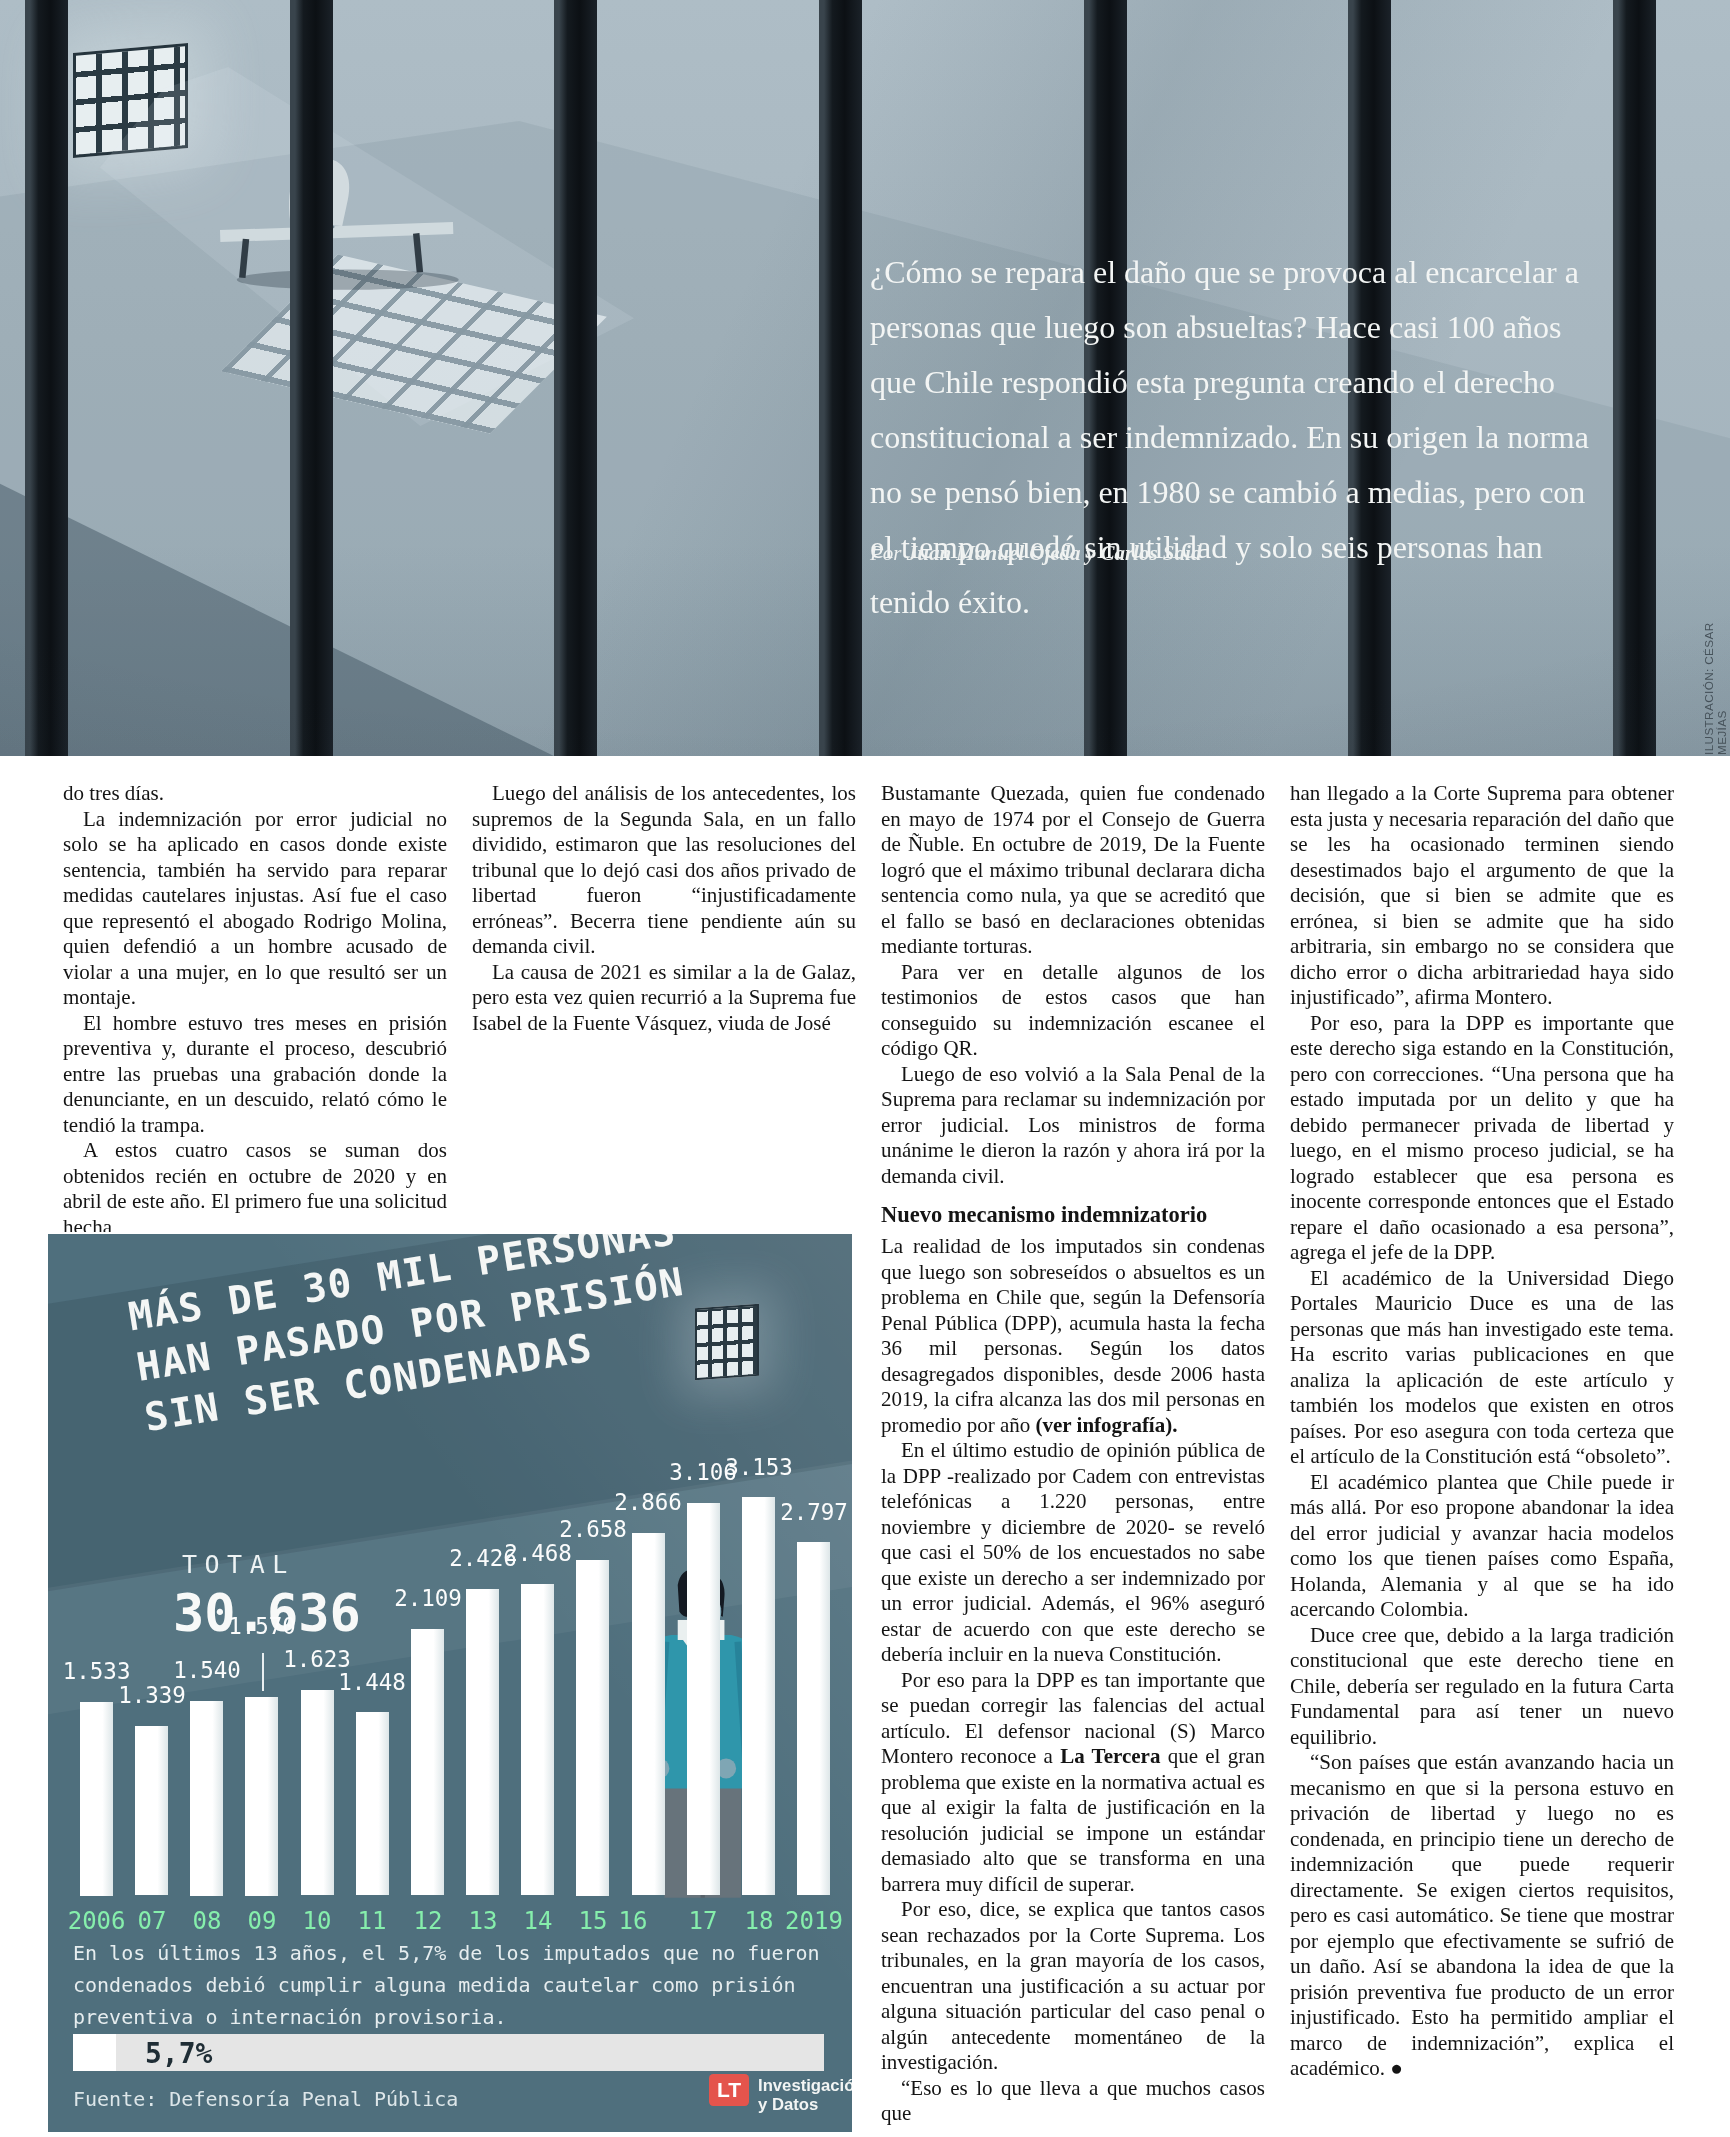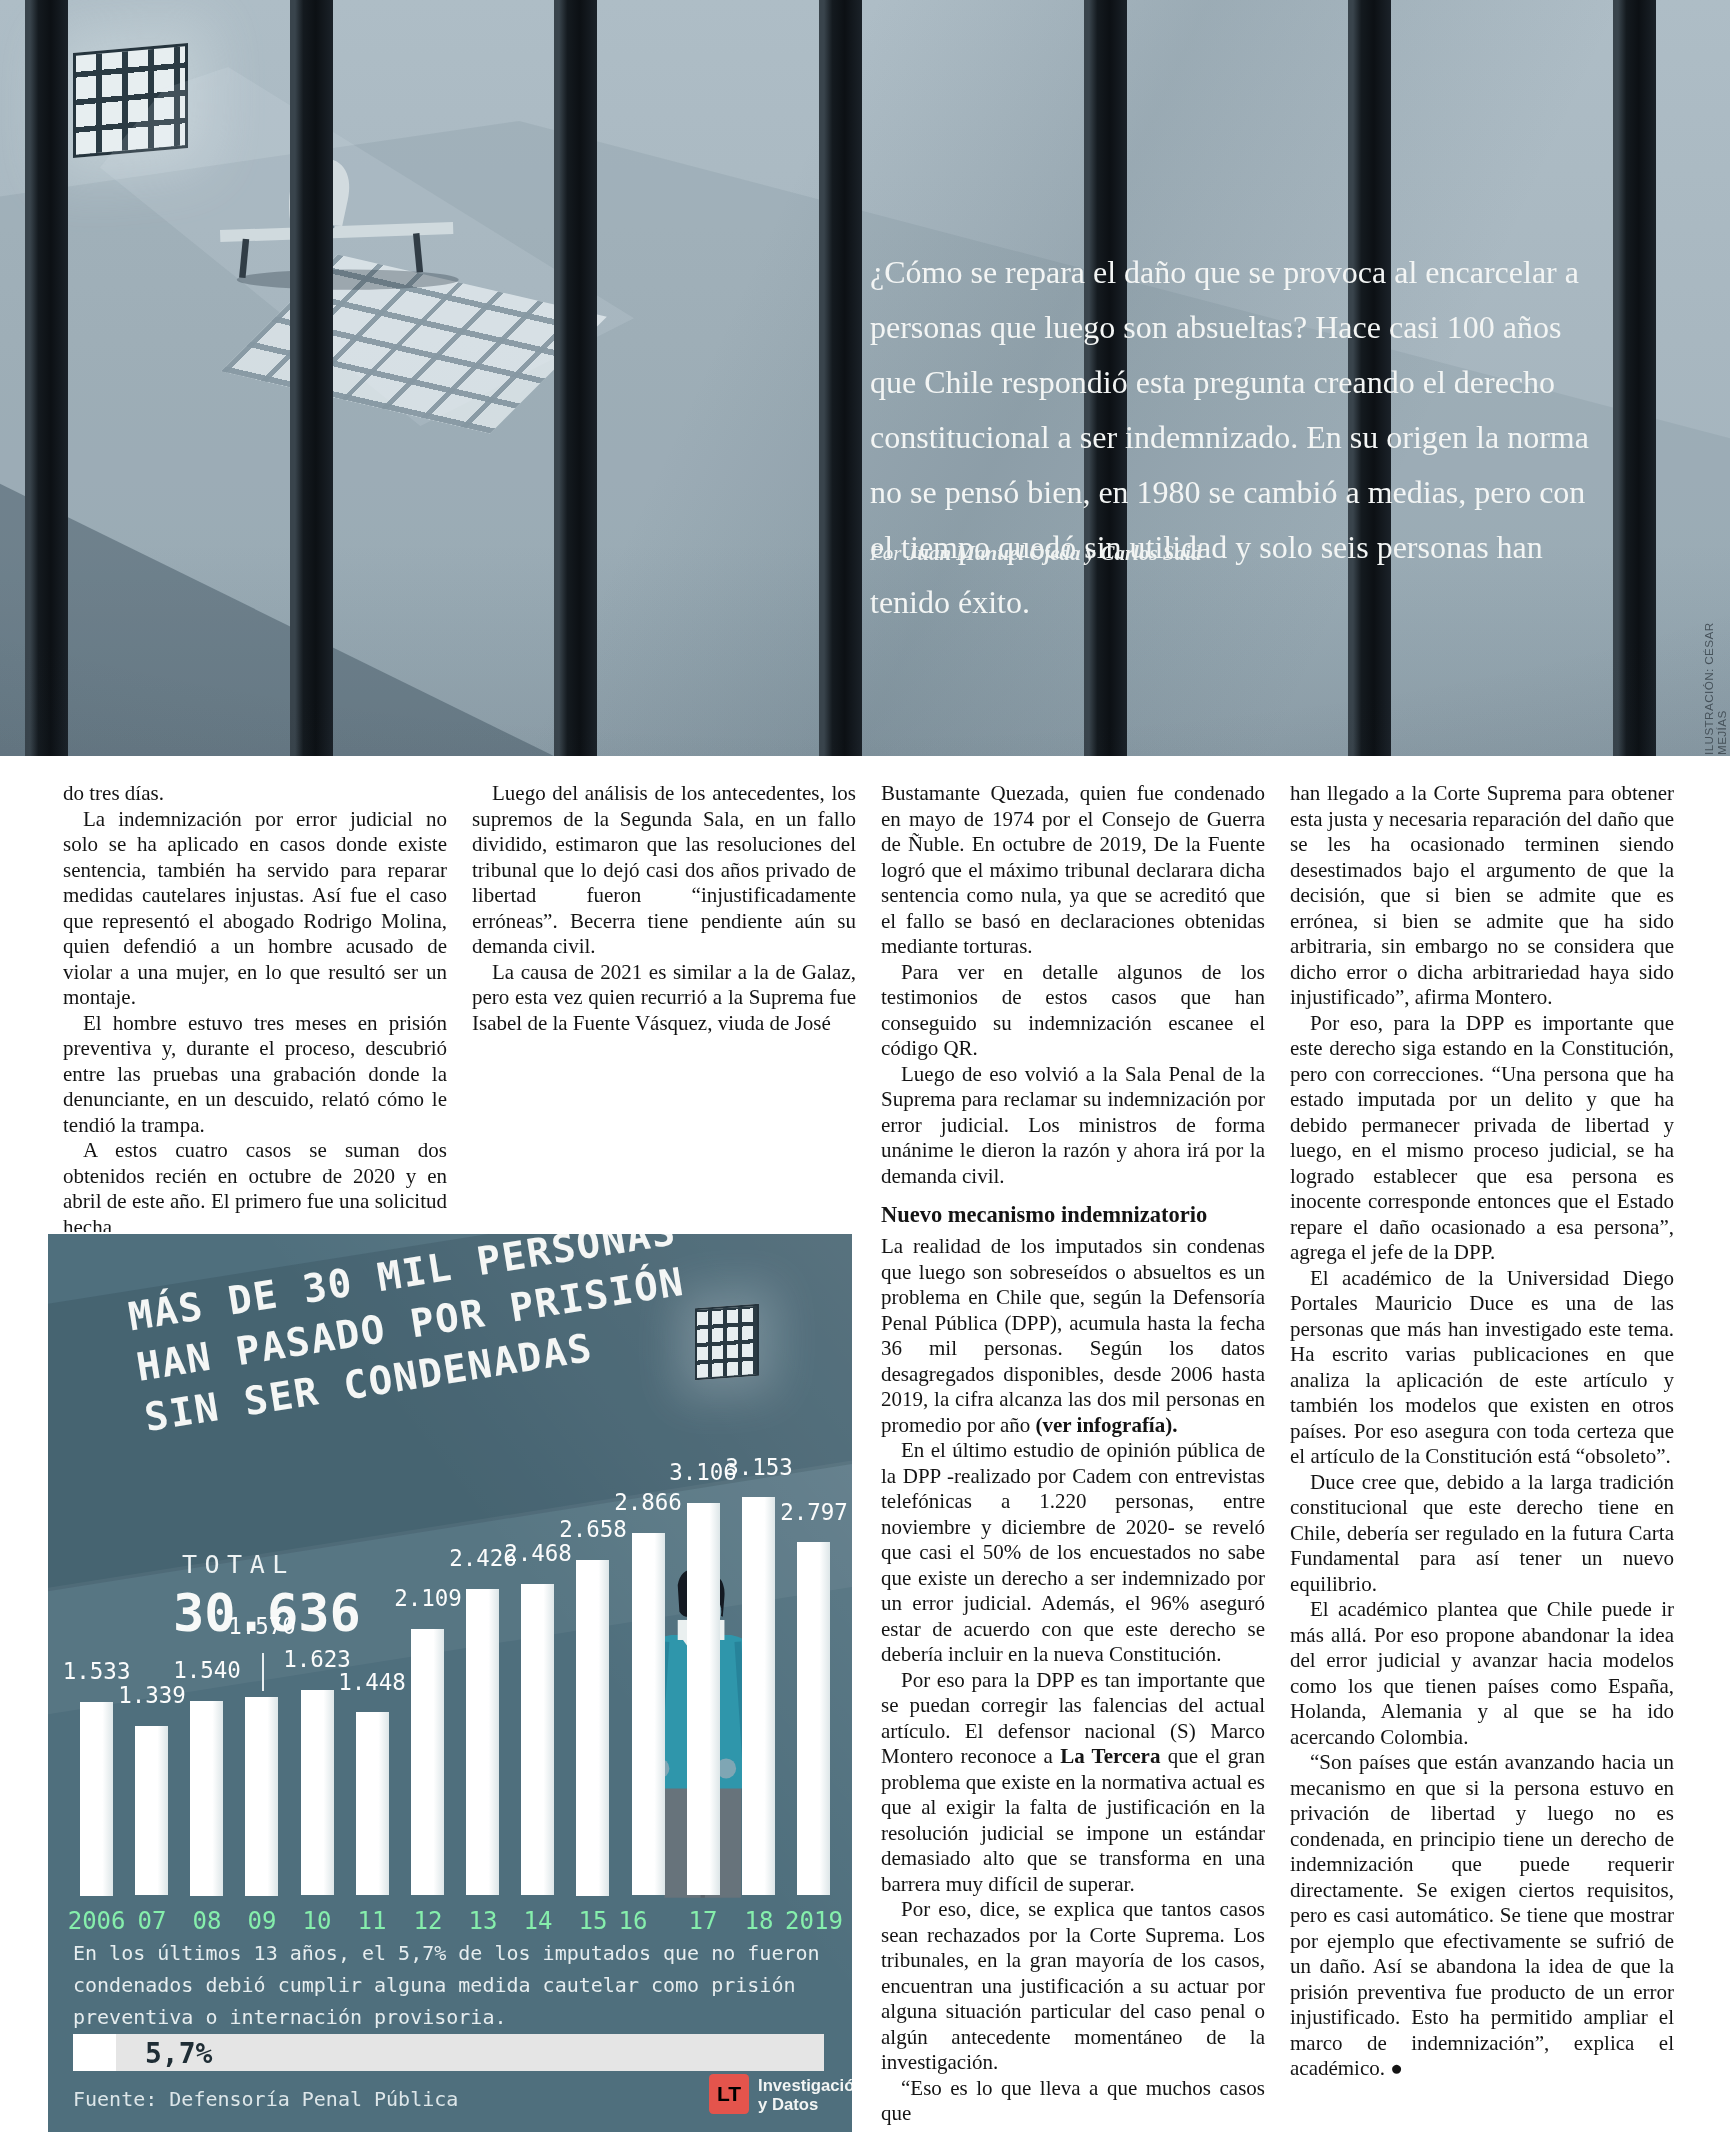--- a/index.html
+++ b/index.html
@@ -83,22 +83,22 @@
   .ig-bar{position:absolute;width:33px;background:linear-gradient(90deg,#ffffff 68%,#dde6e8);z-index:5;}
   .ig-val{position:absolute;transform:translateX(-50%);color:#fbfcfc;font-size:22.5px;z-index:6;white-space:nowrap;}
   .ig-tick{position:absolute;width:1.7px;background:#e9eff1;z-index:6;}
   .ig-year{position:absolute;transform:translateX(-50%);color:#86efac;font-size:24px;z-index:6;text-align:center;}
   .ig-person{position:absolute;left:547px;top:334px;width:171px;height:330px;z-index:4;}
   .ig-caption{position:absolute;left:25px;top:703px;width:772px;font-size:20px;line-height:32px;color:#e6edef;}
   .ig-track{position:absolute;left:25px;top:800px;width:751px;height:37px;background:#e5e5e5;}
   .ig-fill{position:absolute;left:0;top:0;height:37px;background:#ffffff;}
   .ig-pct{position:absolute;left:72px;top:2.5px;font-size:28px;font-weight:bold;color:#1f2d35;}
   .ig-source{position:absolute;left:25px;top:853px;font-size:20px;color:#dde6e9;}
-  .lt-badge{position:absolute;left:661px;top:840px;width:40px;height:40px;background:#e4544c;border-radius:4.2px;
-      display:flex;align-items:center;justify-content:center;color:#000000;font-weight:bold;font-size:21px;
+  .lt-badge{position:absolute;left:661px;top:840px;width:40px;height:32px;background:#e4544c;border-radius:4.2px;
+      display:flex;align-items:center;justify-content:center;color:#ffffff;font-weight:bold;font-size:21px;
       font-family:"Liberation Sans",sans-serif;}
   .lt-caption{position:absolute;left:710px;top:842px;color:#f2f5f4;font-weight:bold;
       font-family:"Liberation Sans",sans-serif;font-size:16.7px;line-height:19px;}
 </style>
 </head>
 <body>
 
 <div class="page">
 
   <div class="illu">
@@ -159,22 +159,22 @@
       <p class="noindent"><span>La realidad de los imputados sin condenas que luego son sobreseídos o absueltos es un problema en Chile que, según la Defensoría Penal Pública (DPP), acumula hasta la fecha 36 mil personas. Según los datos desagregados disponibles, desde 2006 hasta 2019, la cifra alcanza las dos mil personas en promedio por año </span><span class="b">(ver infografía).</span></p>
       <p><span>En el último estudio de opinión pública de la DPP -realizado por Cadem con entrevistas telefónicas a 1.220 personas, entre noviembre y diciembre de 2020- se reveló que casi el 50% de los encuestados no sabe que existe un derecho a ser indemnizado por un error judicial. Además, el 96% aseguró estar de acuerdo con que este derecho se debería incluir en la nueva Constitución.</span></p>
       <p><span>Por eso para la DPP es tan importante que se puedan corregir las falencias del actual artículo. El defensor nacional (S) Marco Montero reconoce a </span><span class="b">La Tercera</span><span> que el gran problema que existe en la normativa actual es que al exigir la falta de justificación en la resolución judicial se impone un estándar demasiado alto que se transforma en una barrera muy difícil de superar.</span></p>
       <p><span>Por eso, dice, se explica que tantos casos sean rechazados por la Corte Suprema. Los tribunales, en la gran mayoría de los casos, encuentran una justificación a su actuar por alguna situación particular del caso penal o algún antecedente momentáneo de la investigación.</span></p>
       <p><span>“Eso es lo que lleva a que muchos casos que</span></p>
     </div>
   <div class="col" id="col3">
       <p class="noindent"><span>han llegado a la Corte Suprema para obtener esta justa y necesaria reparación del daño que se les ha ocasionado terminen siendo desestimados bajo el argumento de que la decisión, que si bien se admite que es errónea, si bien se admite que ha sido arbitraria, sin embargo no se considera que dicho error o dicha arbitrariedad haya sido injustificado”, afirma Montero.</span></p>
       <p><span>Por eso, para la DPP es importante que este derecho siga estando en la Constitución, pero con correcciones. “Una persona que ha estado imputada por un delito y que ha debido permanecer privada de libertad y luego, en el mismo proceso judicial, se ha logrado establecer que esa persona es inocente corresponde entonces que el Estado repare el daño ocasionado a esa persona”, agrega el jefe de la DPP.</span></p>
       <p><span>El académico de la Universidad Diego Portales Mauricio Duce es una de las personas que más han investigado este tema. Ha escrito varias publicaciones en que analiza la aplicación de este artículo y también los modelos que existen en otros países. Por eso asegura con toda certeza que el artículo de la Constitución está “obsoleto”.</span></p>
+      <p><span>El académico plantea que Chile puede ir más allá. Por eso propone abandonar la idea del error judicial y avanzar hacia modelos como los que tienen países como España, Holanda, Alemania y al que se ha ido acercando Colombia.</span></p>
       <p><span>Duce cree que, debido a la larga tradición constitucional que este derecho tiene en Chile, debería ser regulado en la futura Carta Fundamental para así tener un nuevo equilibrio.</span></p>
-      <p><span>El académico plantea que Chile puede ir más allá. Por eso propone abandonar la idea del error judicial y avanzar hacia modelos como los que tienen países como España, Holanda, Alemania y al que se ha ido acercando Colombia.</span></p>
       <p><span>“Son países que están avanzando hacia un mecanismo en que si la persona estuvo en privación de libertad y luego no es condenada, en principio tiene un derecho de indemnización que puede requerir directamente. Se exigen ciertos requisitos, pero es casi automático. Se tiene que mostrar por ejemplo que efectivamente se sufrió de un daño. Así se abandona la idea de que la prisión preventiva fue producto de un error injustificado. Esto ha permitido ampliar el marco de indemnización”, explica el académico. ●</span></p>
     </div>
 
   <div class="ig">
     <div class="ig-glow"></div>
     <div class="ig-band"></div>
     <div class="ig-band2"></div>
     <div class="ig-window"></div>
 
     <div class="ig-title">

